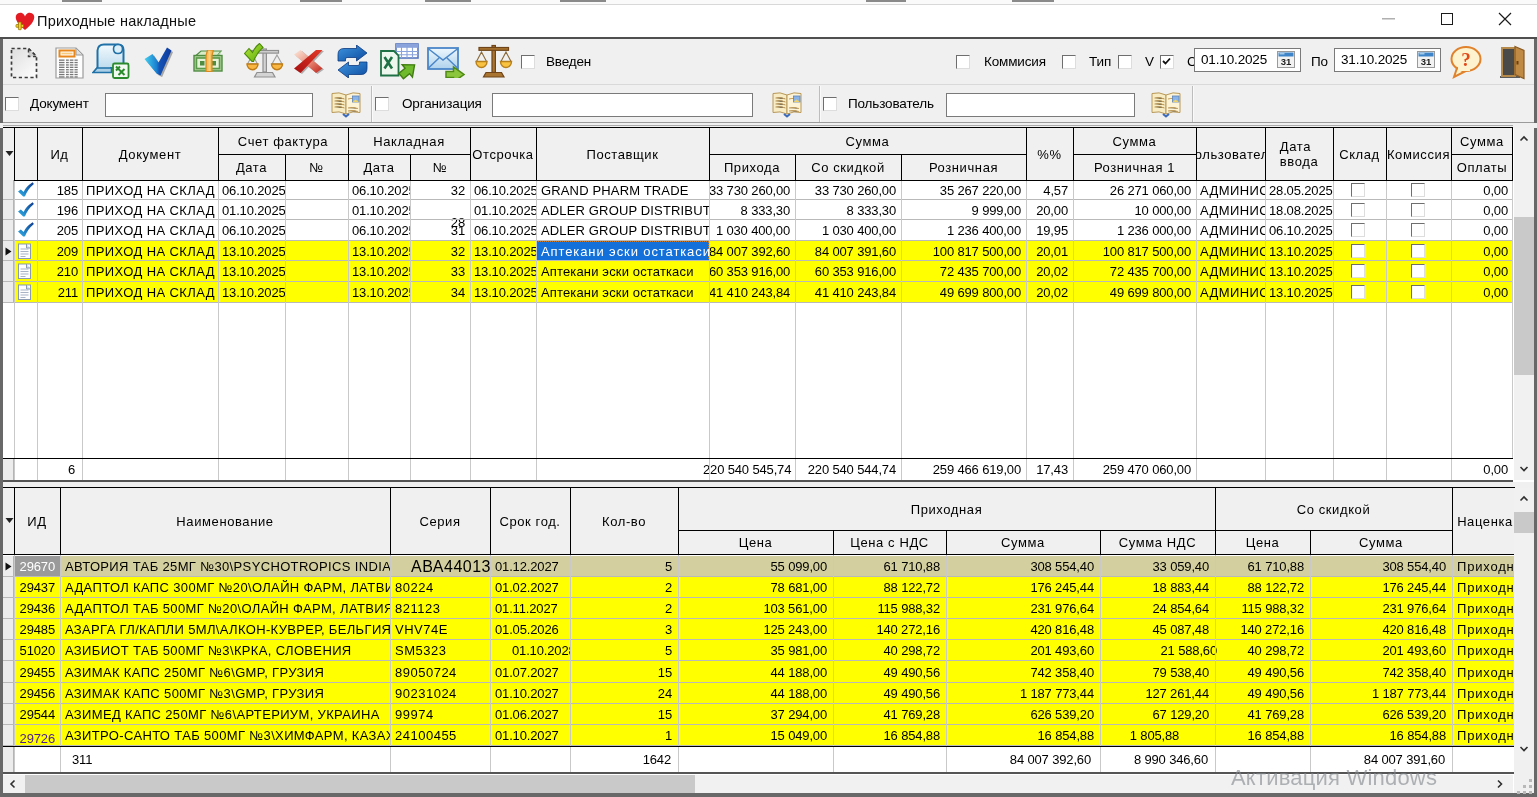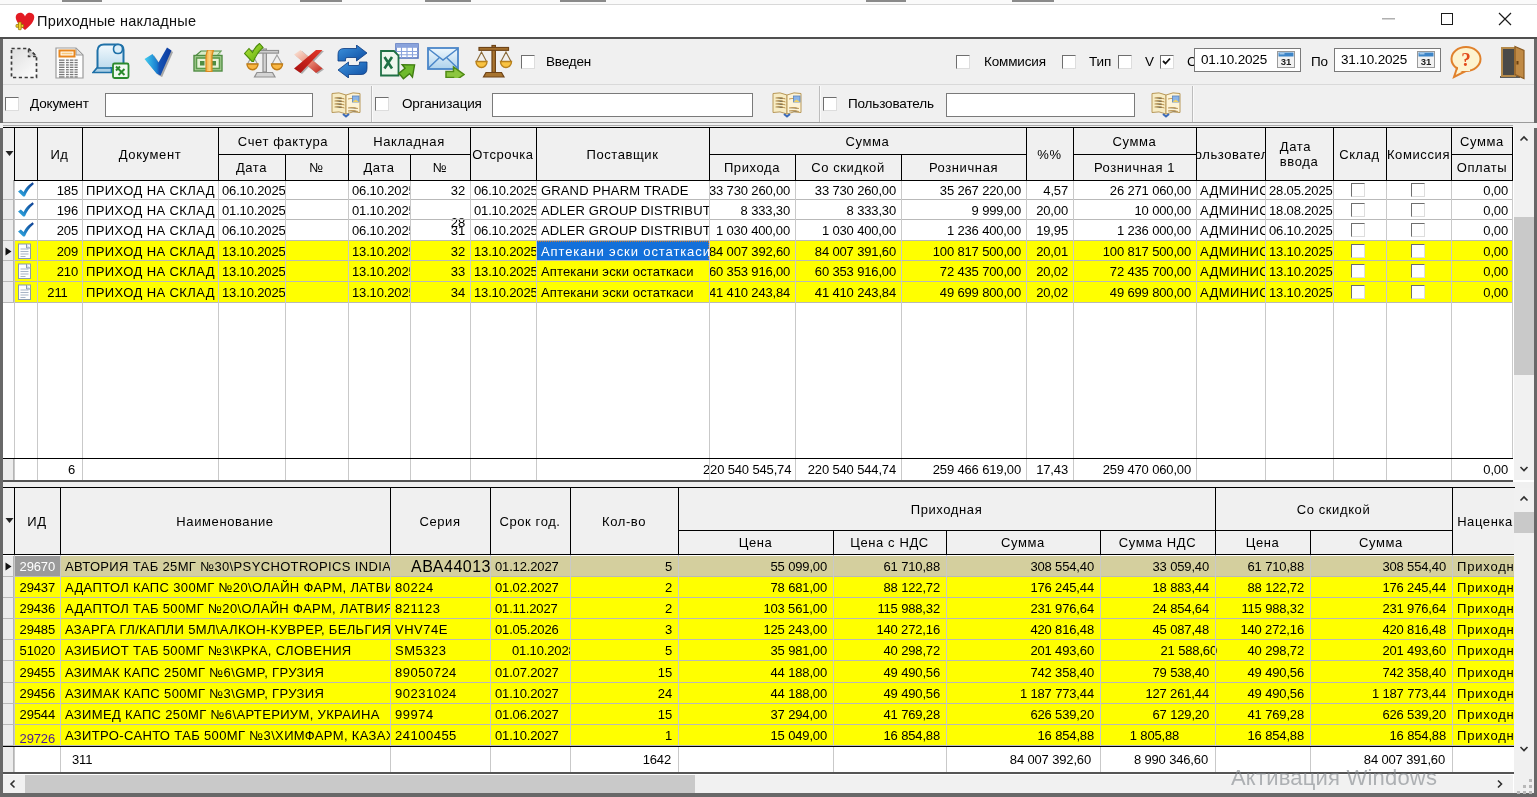--- a/index.html
+++ b/index.html
@@ -495,21 +495,21 @@
 <div class="a" style="left:3px;top:281px;width:1510px;height:1px;background:#b9b9b9;"></div>
 <div class="a" style="left:14px;top:282px;width:1499px;height:21px;background:#ffff00;"></div>
 <div class="a" style="left:3px;top:282px;width:11px;height:21px;background:#ececec;border-right:1px solid #b4b4b4;border-bottom:1px solid #b4b4b4;"></div>
 <svg class="a" style="left:17px;top:284px" width="17" height="17" viewBox="0 0 17 17">
     <rect x="1.5" y="1" width="12" height="14.5" fill="#fdfdfd" stroke="#8a9ab0"></rect>
     <path d="M9.5 1 v4 h4" fill="#d8e0ec" stroke="#8a9ab0"></path>
     <g stroke="#a8b4c6" stroke-width="1.2">
       <path d="M3.5 6 h8 M3.5 8.5 h8 M3.5 11 h8 M3.5 13.5 h5"></path>
     </g>
   </svg>
-<div class="a t" style="left:37px;top:284px;width:44px;height:18px;line-height:18px;font-size:13px;text-align:center;color:#000;padding-right:3px;">211</div>
+<div class="a t" style="left:37px;top:284px;width:44px;height:18px;line-height:18px;font-size:13px;text-align:right;color:#000;padding-right:3px;">211</div>
 <div class="a t" style="left:83px;top:284px;width:135px;height:18px;line-height:18px;font-size:13px;text-align:left;color:#000;padding-left:3px;letter-spacing:0.4px;">ПРИХОД НА СКЛАД</div>
 <div class="a t" style="left:219px;top:284px;width:66px;height:18px;line-height:18px;font-size:13px;text-align:left;color:#000;padding-left:3px;">13.10.2025</div>
 <div class="a t" style="left:349px;top:284px;width:61px;height:18px;line-height:18px;font-size:13px;text-align:left;color:#000;padding-left:3px;">13.10.2025</div>
 <div class="a t" style="left:410px;top:284px;width:58px;height:18px;line-height:18px;font-size:13px;text-align:right;color:#000;padding-right:3px;">34</div>
 <div class="a t" style="left:471px;top:284px;width:65px;height:18px;line-height:18px;font-size:13px;text-align:left;color:#000;padding-left:3px;">13.10.2025</div>
 <div class="a t" style="left:538px;top:284px;width:171px;height:18px;line-height:18px;font-size:13px;text-align:left;color:#000;padding-left:3px;letter-spacing:0.15px;">Аптекани эски остаткаси</div>
 <div class="a t" style="left:709px;top:284px;width:84px;height:18px;line-height:18px;font-size:13px;text-align:right;color:#000;padding-right:3px;">41 410 243,84</div>
 <div class="a t" style="left:795px;top:284px;width:104px;height:18px;line-height:18px;font-size:13px;text-align:right;color:#000;padding-right:3px;">41 410 243,84</div>
 <div class="a t" style="left:901px;top:284px;width:123px;height:18px;line-height:18px;font-size:13px;text-align:right;color:#000;padding-right:3px;">49 699 800,00</div>
 <div class="a t" style="left:1026px;top:284px;width:45px;height:18px;line-height:18px;font-size:13px;text-align:right;color:#000;padding-right:3px;">20,02</div>

